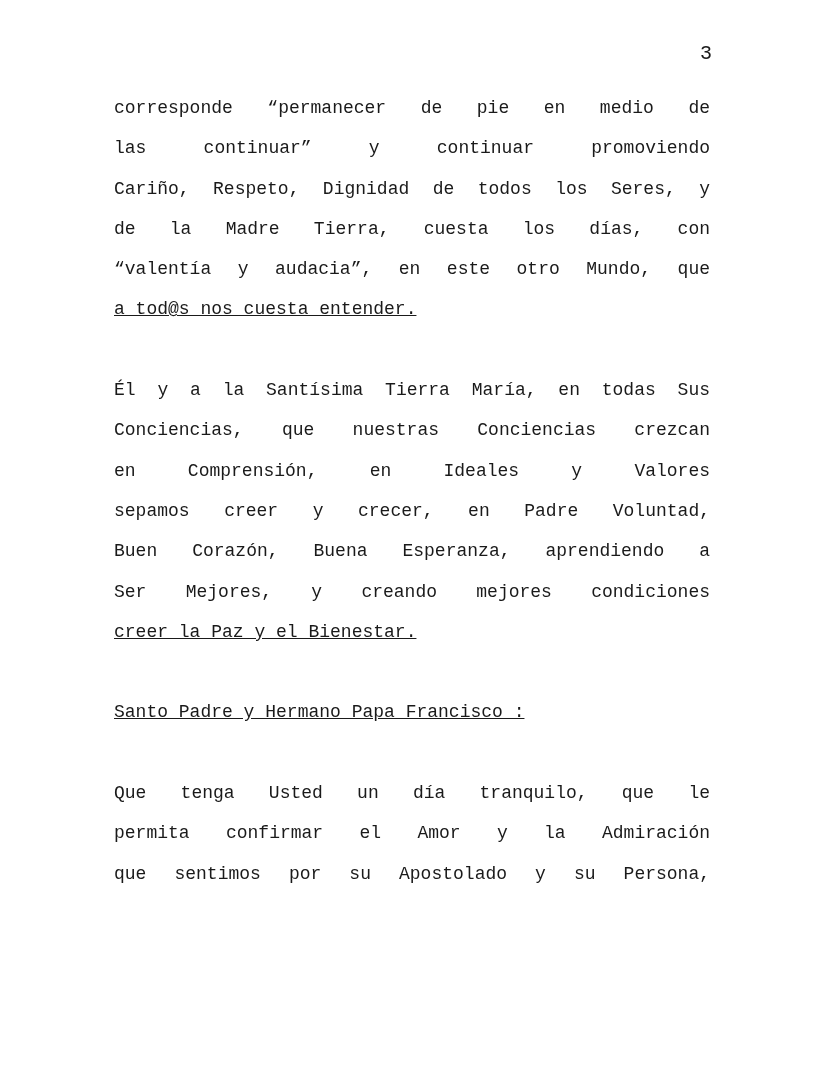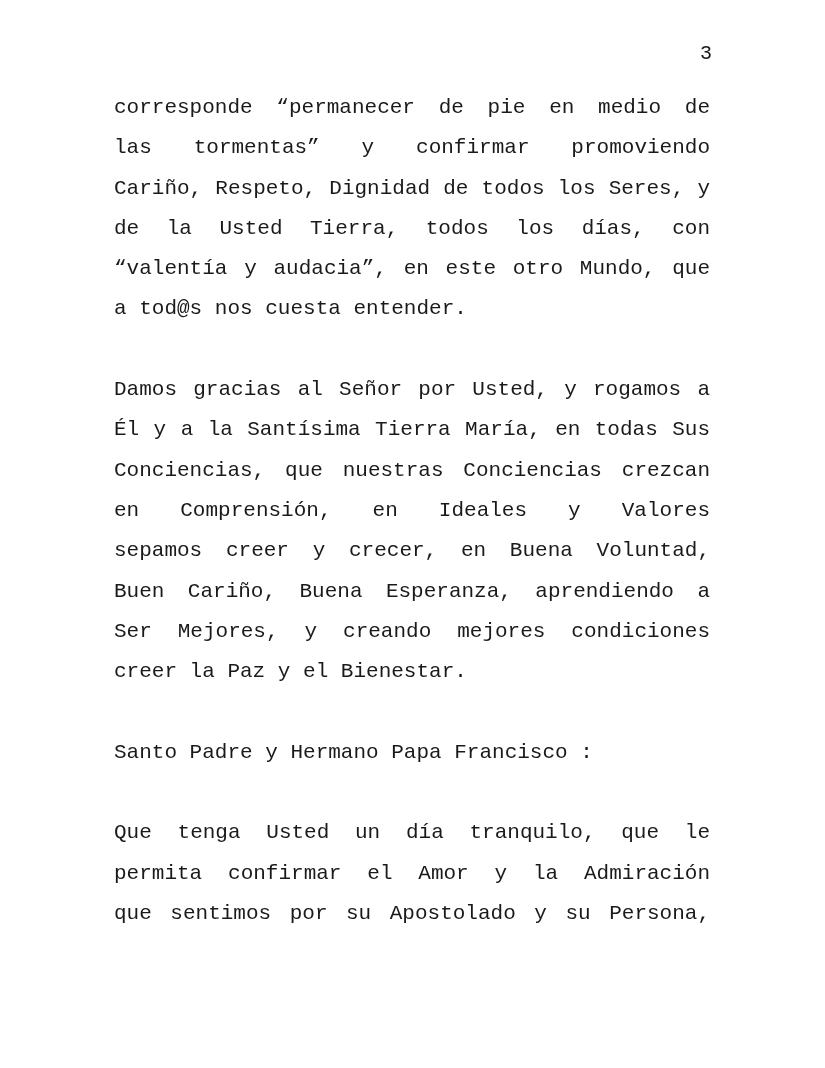--- a/index.html
+++ b/index.html
@@ -21,62 +21,62 @@
     top: 42px;
     right: 113px;
     font-size: 20px;
     line-height: 24px;
   }
   .content {
     position: absolute;
     left: 114px;
     top: 88px;
     width: 596px;
-    font-size: 21px;
+    font-size: 18px;
     line-height: 40.3px;
   }
   .para {
     margin: 0 0 40.3px 0;
     padding: 0;
   }
   .line {
     text-align: justify;
     text-align-last: justify;
     white-space: normal;
   }
   .line.final {
     text-align: left;
     text-align-last: left;
+    text-decoration: underline;
   }
 </style>
 </head>
 <body>
 
 <div class="page">
 
   <div class="page-number">3</div>
 
   <div class="content">
 
     <div class="para">
       <div class="line">corresponde “permanecer de pie en medio de</div>
-      <div class="line">las tormentas” y confirmar promoviendo</div>
+      <div class="line">las continuar” y continuar promoviendo</div>
       <div class="line">Cariño, Respeto, Dignidad de todos los Seres, y</div>
-      <div class="line">de la Usted Tierra, todos los días, con</div>
+      <div class="line">de la Madre Tierra, cuesta los días, con</div>
       <div class="line">“valentía y audacia”, en este otro Mundo, que</div>
       <div class="line final">a tod@s nos cuesta entender.</div>
     </div>
 
     <div class="para">
-      <div class="line">Damos gracias al Señor por Usted, y rogamos a</div>
       <div class="line">Él y a la Santísima Tierra María, en todas Sus</div>
       <div class="line">Conciencias, que nuestras Conciencias crezcan</div>
       <div class="line">en Comprensión, en Ideales y Valores</div>
-      <div class="line">sepamos creer y crecer, en Buena Voluntad,</div>
-      <div class="line">Buen Cariño, Buena Esperanza, aprendiendo a</div>
+      <div class="line">sepamos creer y crecer, en Padre Voluntad,</div>
+      <div class="line">Buen Corazón, Buena Esperanza, aprendiendo a</div>
       <div class="line">Ser Mejores, y creando mejores condiciones</div>
       <div class="line final">creer la Paz y el Bienestar.</div>
     </div>
 
     <div class="para">
       <div class="line final">Santo Padre y Hermano Papa Francisco :</div>
     </div>
 
     <div class="para">
       <div class="line">Que tenga Usted un día tranquilo, que le</div>

